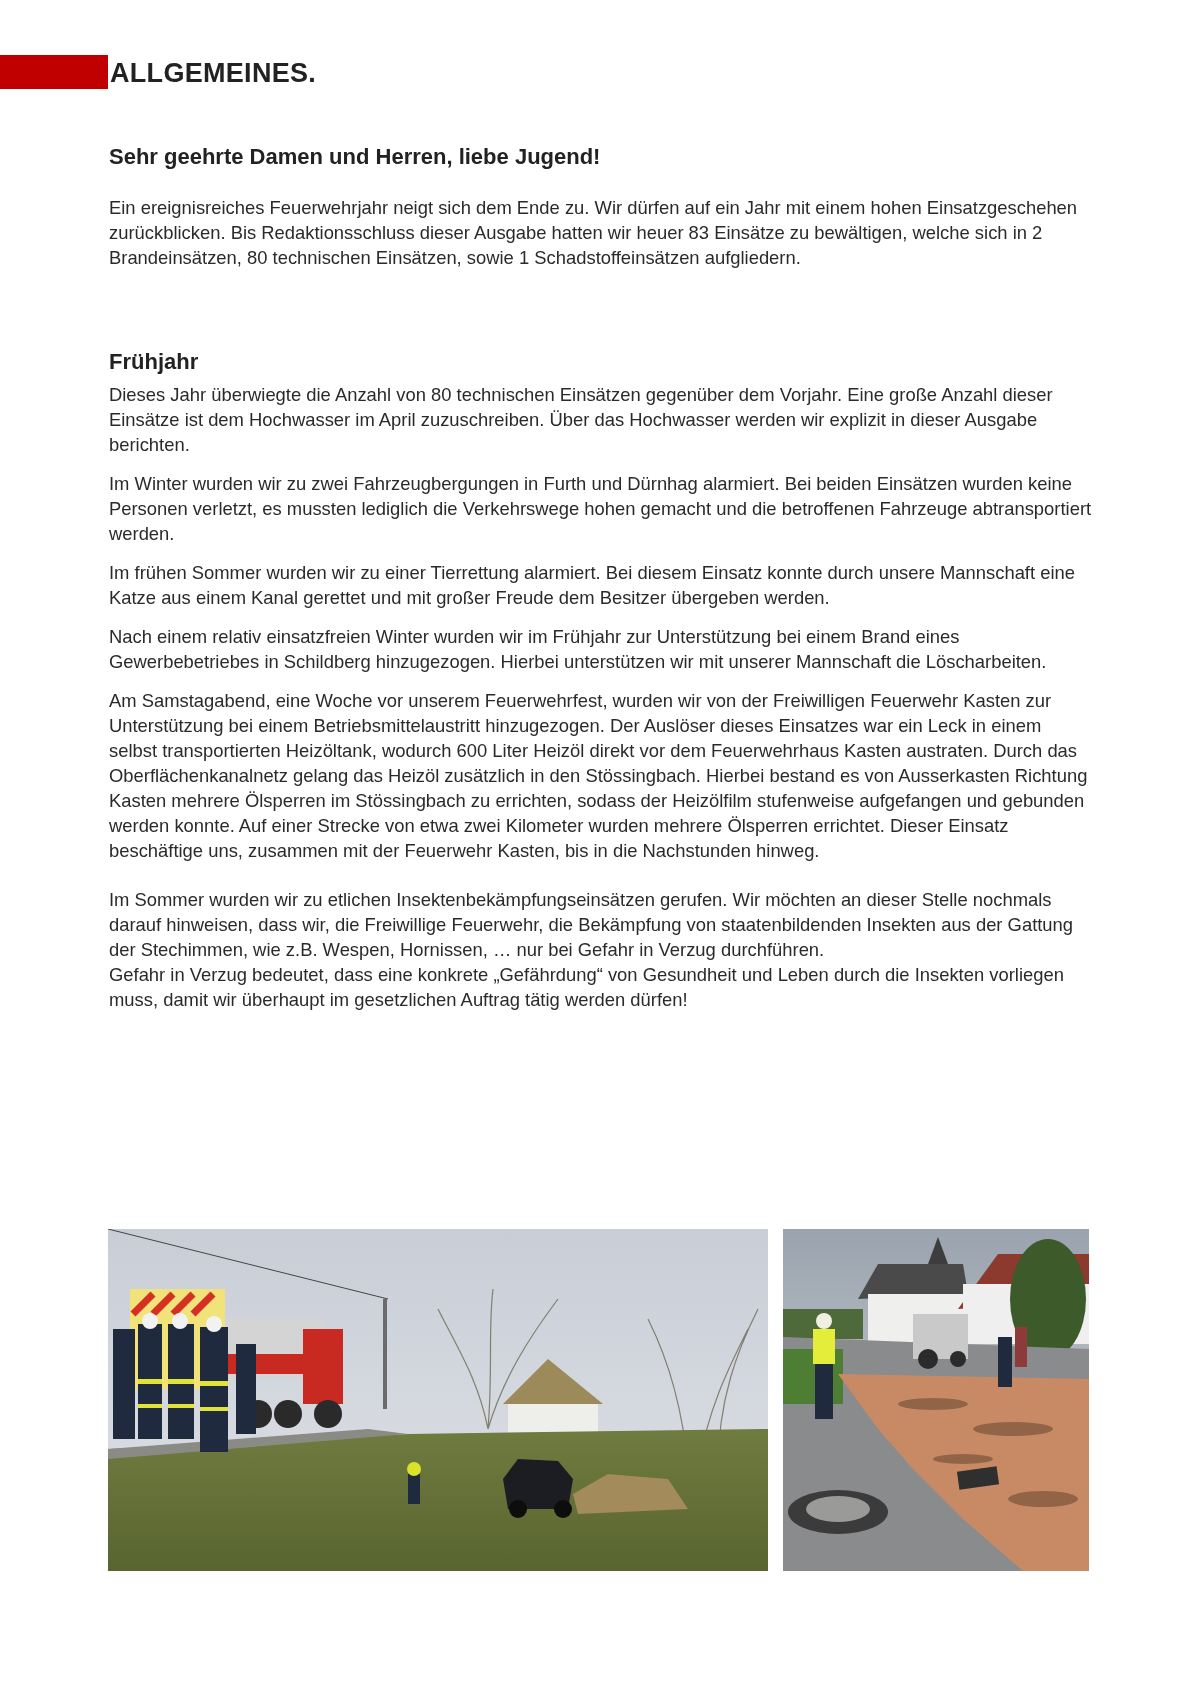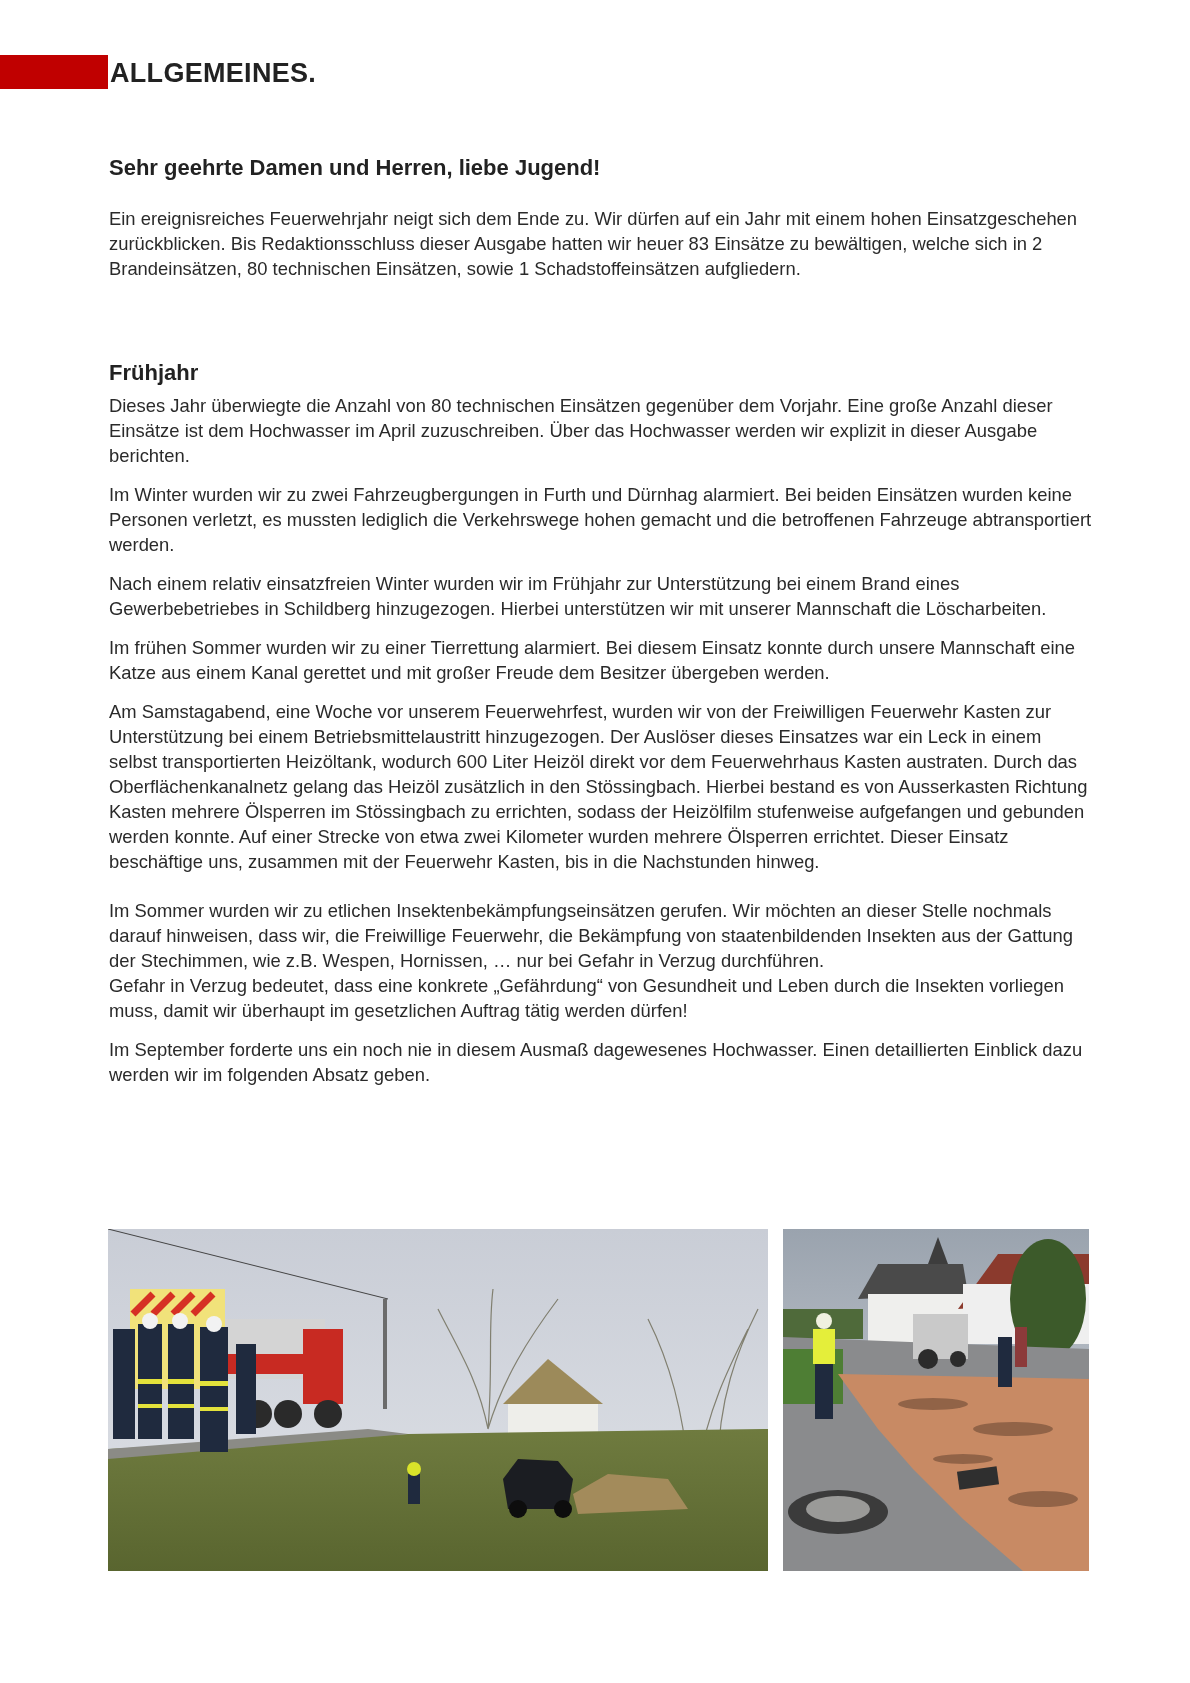--- a/index.html
+++ b/index.html
@@ -6,21 +6,21 @@
   body {
     width: 1190px; height: 1683px; position: relative; overflow: hidden;
     font-family: "Liberation Sans", sans-serif; color: #222222;
   }
   .red-bar { position: absolute; left: 0; top: 55px; width: 108px; height: 34px; background: #c00000; }
   .section-title {
     position: absolute; left: 110px; top: 58px; font-size: 27px; font-weight: bold;
     letter-spacing: 0.3px; color: #222222; margin: 0;
   }
   .content { position: absolute; left: 109px; top: 143px; width: 985px; }
-  h2 { font-size: 22px; font-weight: bold; margin: 11px 0 6px 0; color: #222222; line-height: 28px; }
+  h2 { font-size: 22px; font-weight: bold; margin: 0 0 6px 0; color: #222222; line-height: 28px; }
   p { font-size: 18.4px; line-height: 25px; margin: 0 0 14px 0; color: #2a2a2a; }
   p.tight { margin-bottom: 0; margin-top: 24px; }
   .greeting-block { margin-bottom: 78px; }
   .photo { position: absolute; overflow: hidden; }
   .photo svg { display: block; width: 100%; height: 100%; }
   #photo-1 { left: 108px; top: 1229px; width: 660px; height: 342px; }
   #photo-2 { left: 783px; top: 1229px; width: 306px; height: 342px; }
 </style>
 </head>
 <body>
@@ -31,26 +31,25 @@
 <div class="content">
   <div class="greeting-block">
     <h2>Sehr geehrte Damen und Herren, liebe Jugend!</h2>
     <p class="tight">Ein ereignisreiches Feuerwehrjahr neigt sich dem Ende zu. Wir dürfen auf ein Jahr mit einem hohen Einsatzgeschehen zurückblicken. Bis Redaktionsschluss dieser Ausgabe hatten wir heuer 83 Einsätze zu bewältigen, welche sich in 2 Brandeinsätzen, 80 technischen Einsätzen, sowie 1 Schadstoffeinsätzen aufgliedern.</p>
   </div>
 
   <div>
     <h2>Frühjahr</h2>
     <p>Dieses Jahr überwiegte die Anzahl von 80 technischen Einsätzen gegenüber dem Vorjahr. Eine große Anzahl dieser Einsätze ist dem Hochwasser im April zuzuschreiben. Über das Hochwasser werden wir explizit in dieser Ausgabe berichten.</p>
     <p>Im Winter wurden wir zu zwei Fahrzeugbergungen in Furth und Dürnhag alarmiert. Bei beiden Einsätzen wurden keine Personen verletzt, es mussten lediglich die Verkehrswege hohen gemacht und die betroffenen Fahrzeuge abtransportiert werden.</p>
+    <p>Im frühen Sommer wurden wir zu einer Tierrettung alarmiert. Bei diesem Einsatz konnte durch unsere Mannschaft eine Katze aus einem Kanal gerettet und mit großer Freude dem Besitzer übergeben werden.</p>
     <p>Nach einem relativ einsatzfreien Winter wurden wir im Frühjahr zur Unterstützung bei einem Brand eines Gewerbebetriebes in Schildberg hinzugezogen. Hierbei unterstützen wir mit unserer Mannschaft die Löscharbeiten.</p>
-    <p>Im frühen Sommer wurden wir zu einer Tierrettung alarmiert. Bei diesem Einsatz konnte durch unsere Mannschaft eine Katze aus einem Kanal gerettet und mit großer Freude dem Besitzer übergeben werden.</p>
     <p>Am Samstagabend, eine Woche vor unserem Feuerwehrfest, wurden wir von der Freiwilligen Feuerwehr Kasten zur Unterstützung bei einem Betriebsmittelaustritt hinzugezogen. Der Auslöser dieses Einsatzes war ein Leck in einem selbst transportierten Heizöltank, wodurch 600 Liter Heizöl direkt vor dem Feuerwehrhaus Kasten austraten. Durch das Oberflächenkanalnetz gelang das Heizöl zusätzlich in den Stössingbach. Hierbei bestand es von Ausserkasten Richtung Kasten mehrere Ölsperren im Stössingbach zu errichten, sodass der Heizölfilm stufenweise aufgefangen und gebunden werden konnte. Auf einer Strecke von etwa zwei Kilometer wurden mehrere Ölsperren errichtet. Dieser Einsatz beschäftige uns, zusammen mit der Feuerwehr Kasten, bis in die Nachstunden hinweg.</p>
     <p class="tight">Im Sommer wurden wir zu etlichen Insektenbekämpfungseinsätzen gerufen. Wir möchten an dieser Stelle nochmals darauf hinweisen, dass wir, die Freiwillige Feuerwehr, die Bekämpfung von staatenbildenden Insekten aus der Gattung der Stechimmen, wie z.B. Wespen, Hornissen, … nur bei Gefahr in Verzug durchführen.</p>
     <p>Gefahr in Verzug bedeutet, dass eine konkrete „Gefährdung“ von Gesundheit und Leben durch die Insekten vorliegen muss, damit wir überhaupt im gesetzlichen Auftrag tätig werden dürfen!</p>
-    <p>Im September forderte uns ein noch nie in diesem Ausmaß dagewesenes Hochwasser. Einen detaillierten Einblick dazu werden wir im folgenden Absatz geben.</p>
   </div>
 </div>
 
 <div class="photo" id="photo-1" title="Fahrzeugbergung: Kranfahrzeug der Feuerwehr und SUV in der Wiese">
   <svg viewBox="0 0 660 342" preserveAspectRatio="none">
     <defs>
       <linearGradient id="sky1" x1="0" y1="0" x2="0" y2="1">
         <stop offset="0" stop-color="#c9cdd6"></stop>
         <stop offset="1" stop-color="#dfe2e7"></stop>
       </linearGradient>

